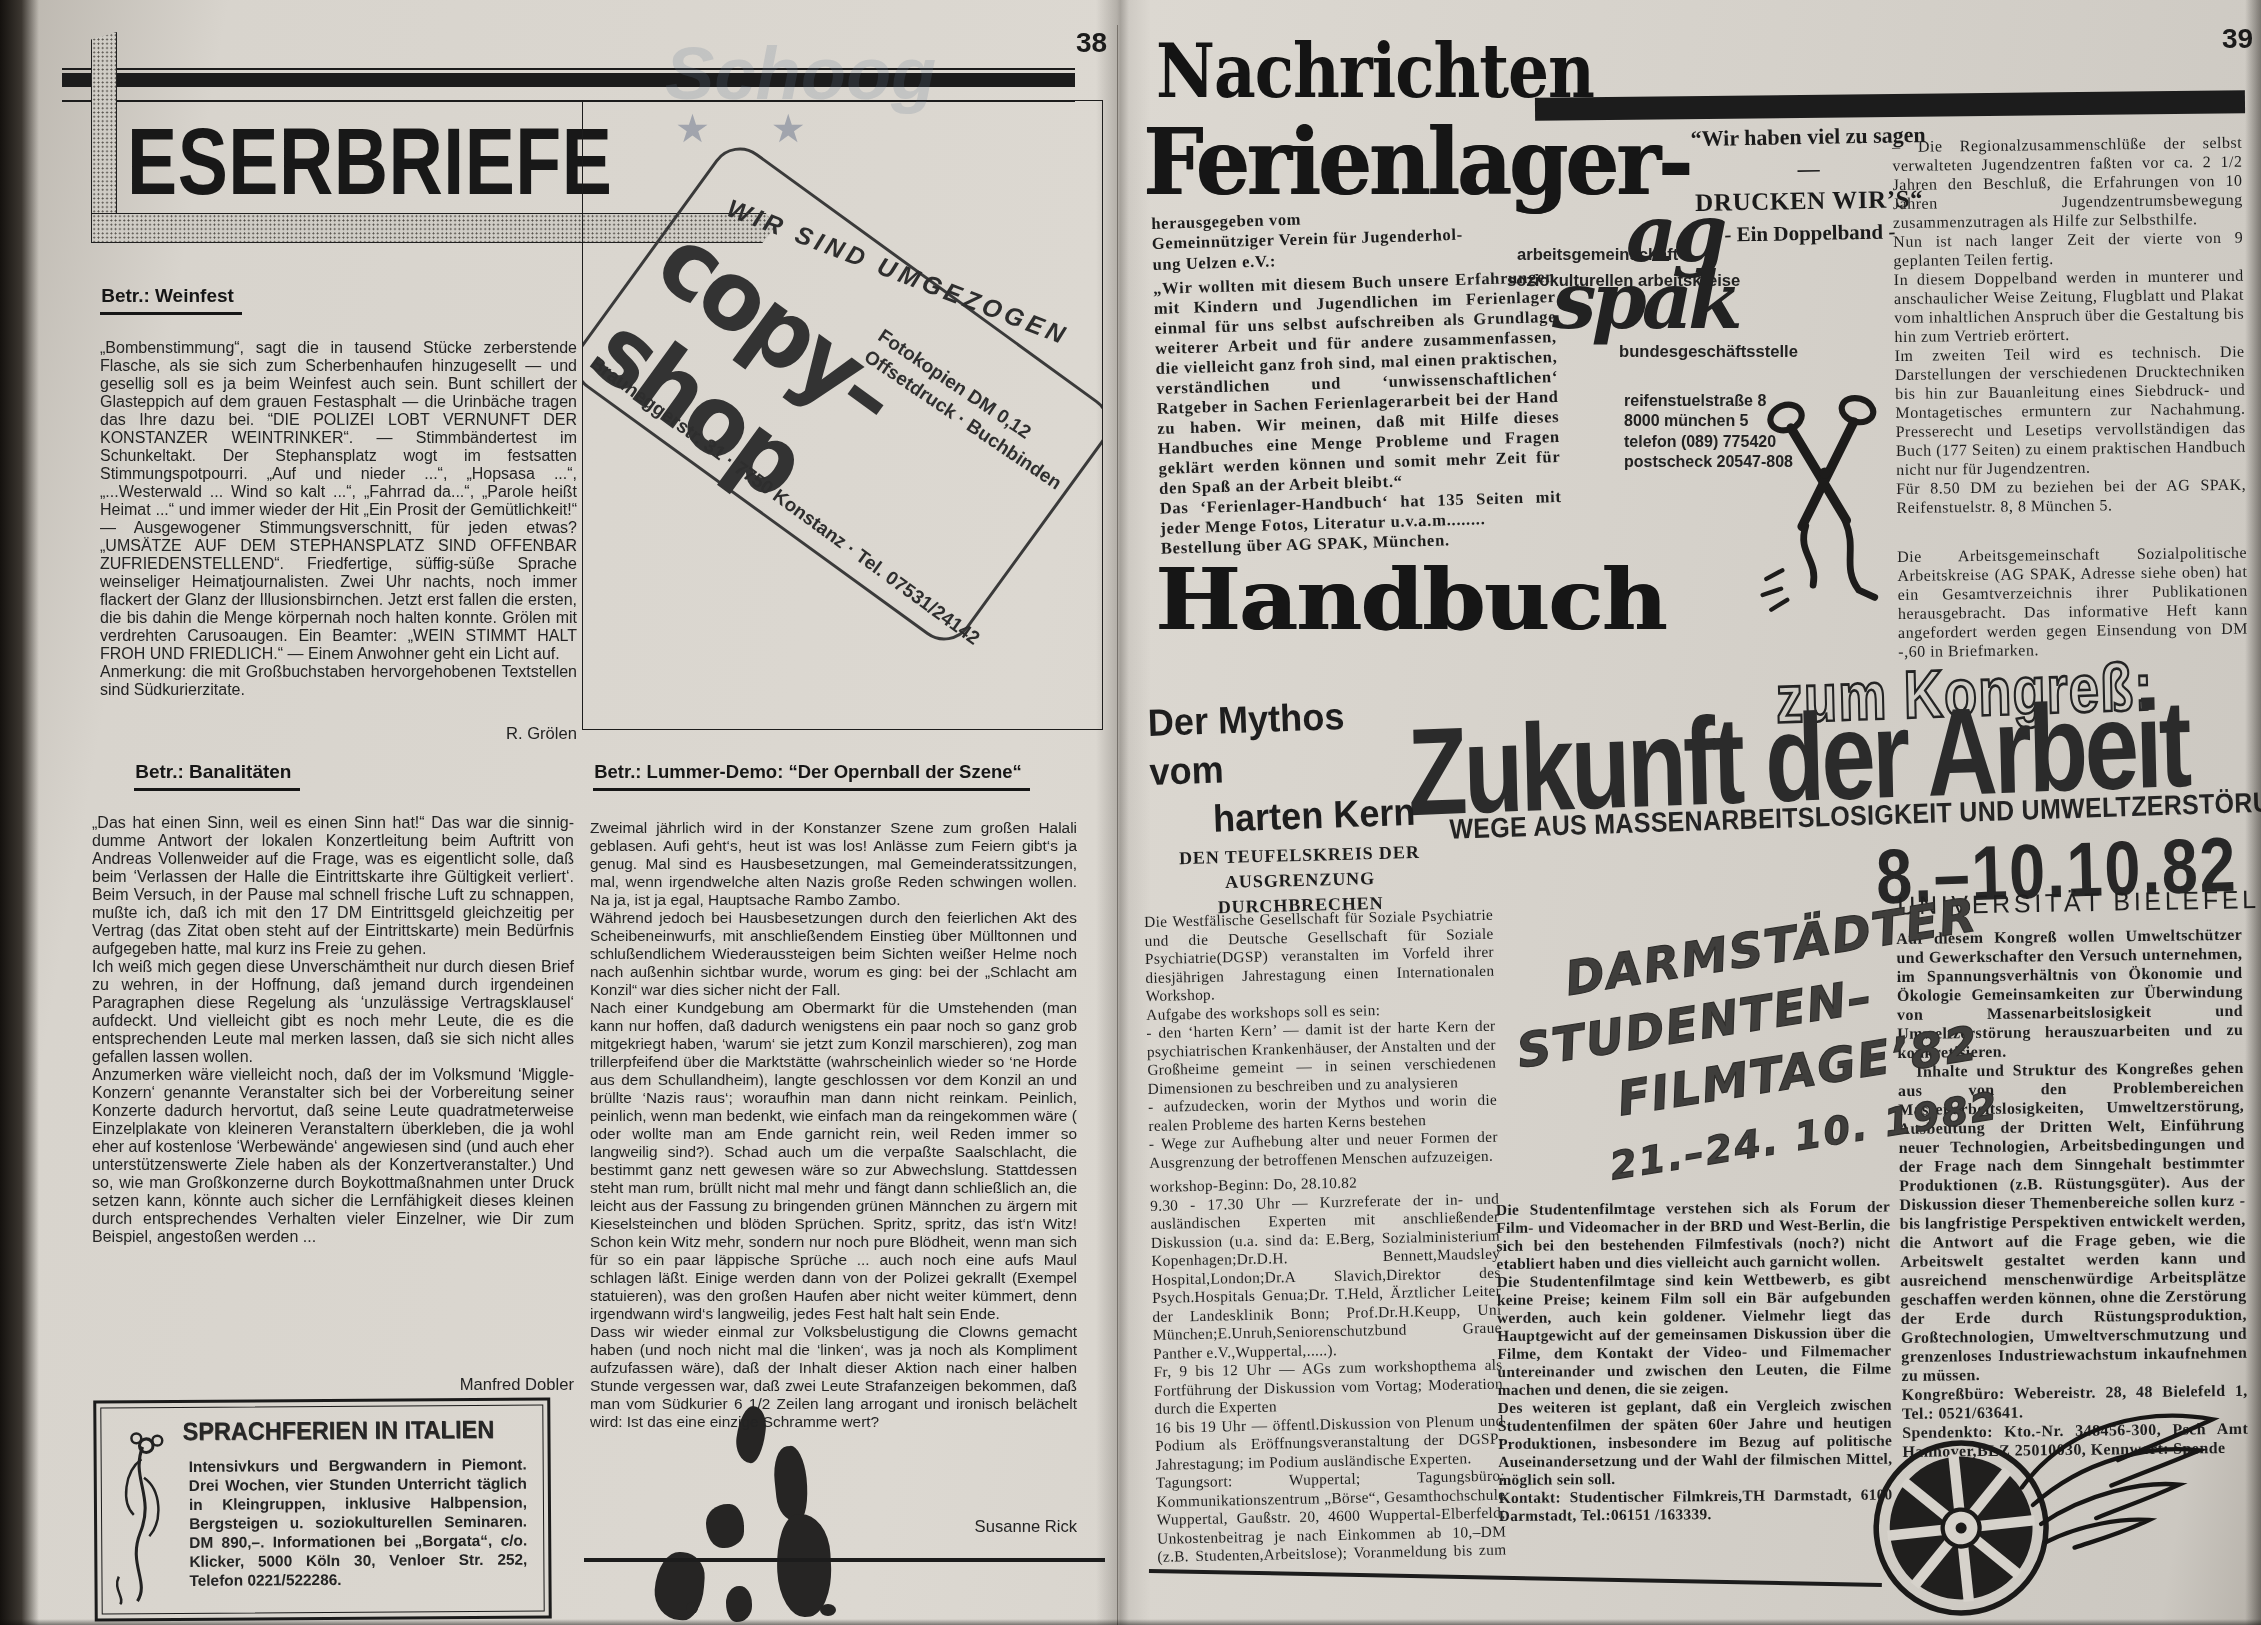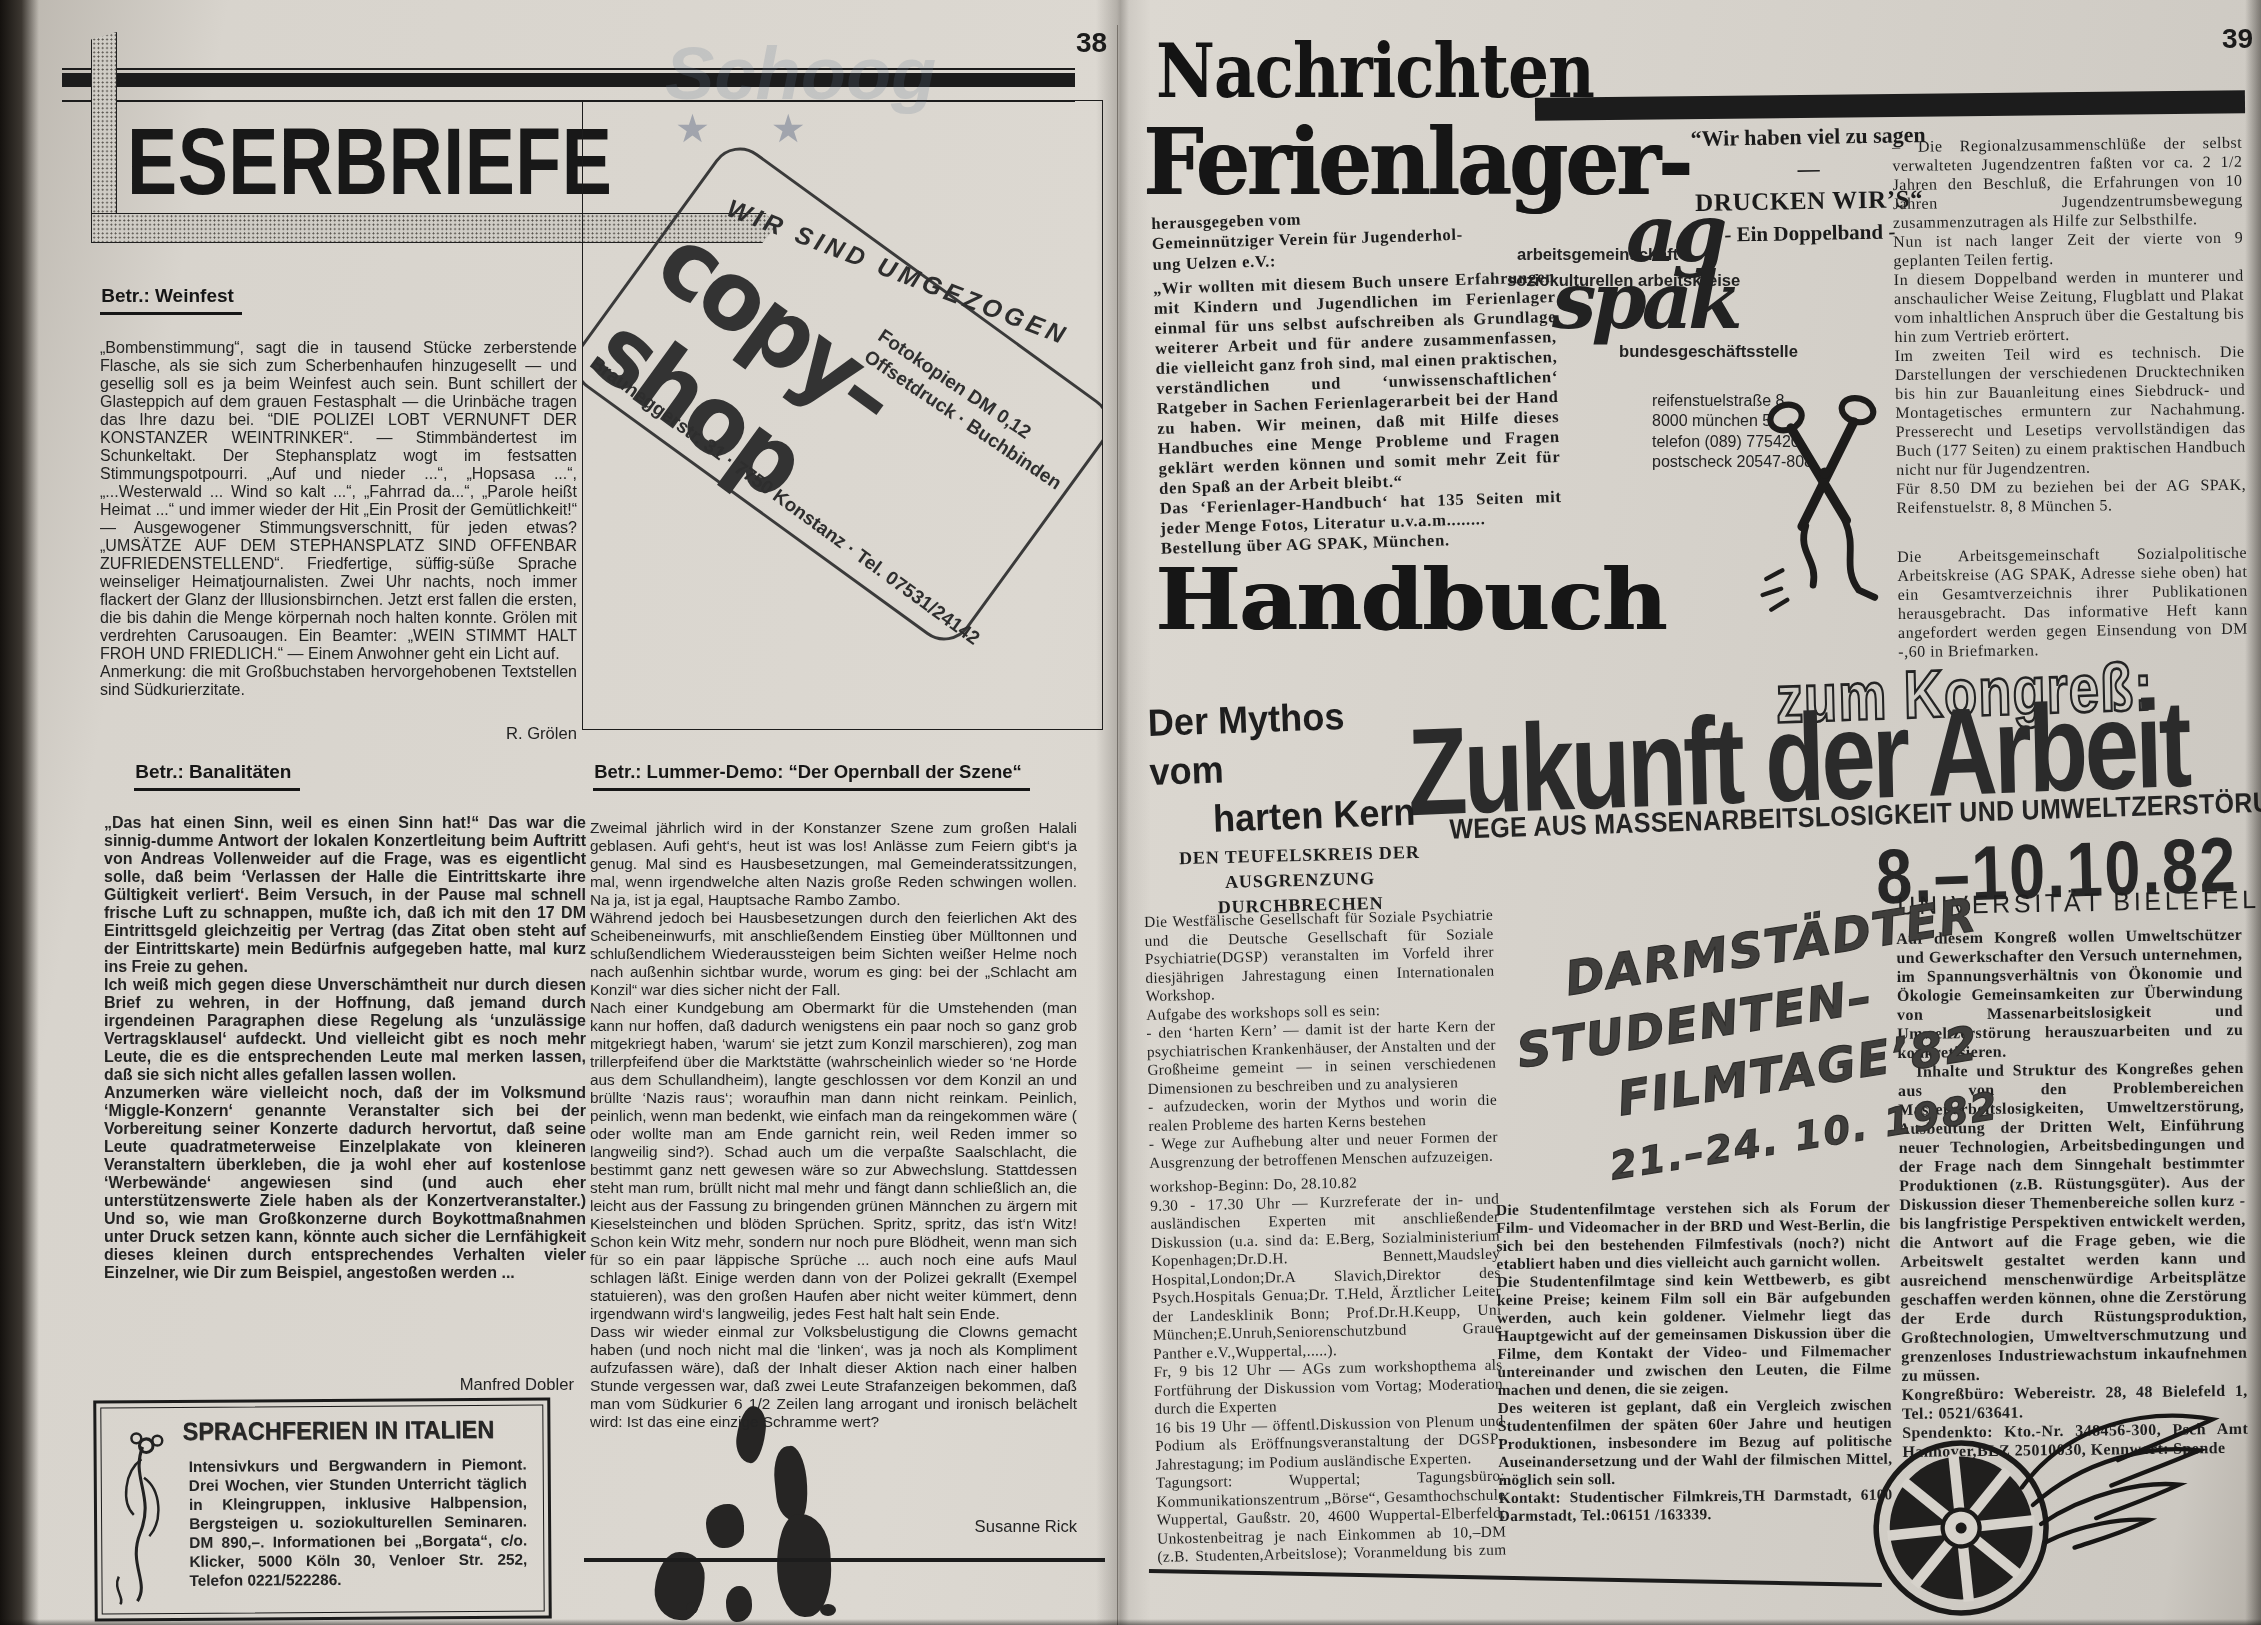--- a/index.html
+++ b/index.html
@@ -89,21 +89,21 @@
   </div>
   <div class="abs letter-col" style="left:100px;top:339px;width:477px;max-height:394px;">
     <p>„Bombenstimmung“, sagt die in tausend Stücke zerberstende Flasche, als sie sich zum Scherbenhaufen hinzugesellt — und gesellig soll es ja beim Weinfest auch sein. Bunt schillert der Glasteppich auf dem grauen Festasphalt — die Urinbäche tragen das Ihre dazu bei. “DIE POLIZEI LOBT VERNUNFT DER KONSTANZER WEINTRINKER“. — Stimmbändertest im Schunkeltakt. Der Stephansplatz wogt im festsatten Stimmungspotpourri. „Auf und nieder ...“, „Hopsasa ...“, „...Westerwald ... Wind so kalt ...“, „Fahrrad da...“, „Parole heißt Heimat ...“ und immer wieder der Hit „Ein Prosit der Gemütlichkeit!“ — Ausgewogener Stimmungsverschnitt, für jeden etwas? „UMSÄTZE AUF DEM STEPHANSPLATZ SIND OFFENBAR ZUFRIEDENSTELLEND“. Friedfertige, süffig-süße Sprache weinseliger Heimatjournalisten. Zwei Uhr nachts, noch immer flackert der Glanz der Illusionsbirnchen. Jetzt erst fallen die ersten, die bis dahin die Menge körpernah noch halten konnte. Grölen mit verdrehten Carusoaugen. Ein Beamter: „WEIN STIMMT HALT FROH UND FRIEDLICH.“ — Einem Anwohner geht ein Licht auf.</p>
     <p>Anmerkung: die mit Großbuchstaben hervorgehobenen Textstellen sind Südkurierzitate.</p>
   </div>
   <div class="abs sig" style="left:100px;top:724px;width:477px;">R. Grölen</div>
 
   <div class="abs" style="left:92px;top:761px;margin-left:42px;">
     <span class="betr">Betr.: Banalitäten</span>
   </div>
-  <div class="abs letter-col" style="left:104px;top:814px;width:482px;max-height:557px;font-weight:bold;">
+  <div class="abs letter-col" style="left:92px;top:814px;width:482px;max-height:557px;">
     <p>„Das hat einen Sinn, weil es einen Sinn hat!“ Das war die sinnig-dumme Antwort der lokalen Konzertleitung beim Auftritt von Andreas Vollenweider auf die Frage, was es eigentlicht solle, daß beim ‘Verlassen der Halle die Eintrittskarte ihre Gültigkeit verliert‘. Beim Versuch, in der Pause mal schnell frische Luft zu schnappen, mußte ich, daß ich mit den 17 DM Eintrittsgeld gleichzeitig per Vertrag (das Zitat oben steht auf der Eintrittskarte) mein Bedürfnis aufgegeben hatte, mal kurz ins Freie zu gehen.</p>
     <p>Ich weiß mich gegen diese Unverschämtheit nur durch diesen Brief zu wehren, in der Hoffnung, daß jemand durch irgendeinen Paragraphen diese Regelung als ‘unzulässige Vertragsklausel‘ aufdeckt. Und vielleicht gibt es noch mehr Leute, die es die entsprechenden Leute mal merken lassen, daß sie sich nicht alles gefallen lassen wollen.</p>
     <p>Anzumerken wäre vielleicht noch, daß der im Volksmund ‘Miggle-Konzern‘ genannte Veranstalter sich bei der Vorbereitung seiner Konzerte dadurch hervortut, daß seine Leute quadratmeterweise Einzelplakate von kleineren Veranstaltern überkleben, die ja wohl eher auf kostenlose ‘Werbewände‘ angewiesen sind (und auch eher unterstützenswerte Ziele haben als der Konzertveranstalter.) Und so, wie man Großkonzerne durch Boykottmaßnahmen unter Druck setzen kann, könnte auch sicher die Lernfähigkeit dieses kleinen durch entsprechendes Verhalten vieler Einzelner, wie Dir zum Beispiel, angestoßen werden ...</p>
   </div>
   <div class="abs sig" style="left:92px;top:1375px;width:482px;">Manfred Dobler</div>
 
   <div class="abs sprach-box" style="left:94px;top:1399px;width:457px;height:221px;transform:rotate(-.4deg);">
     <div class="sprach-inner"></div>
     <svg class="abs" style="left:8.6px;top:18.5px;" width="74" height="185" viewBox="0 0 120 300">
       <path d="M60,40 C40,90 80,120 55,180 C35,230 70,260 50,290" fill="none" stroke="#222" stroke-width="5"></path>
@@ -179,21 +179,21 @@
     <div style="font-size:25px;letter-spacing:0.6px;">DRUCKEN WIR’S“</div>
     <div style="font-size:21px;">- Ein Doppelband -</div>
   </div>
 
   <div>
     <div class="abs agspak-small" style="left:1517px;top:245px;">arbeitsgemeinschaft</div>
     <div class="abs agspak-small" style="left:1507px;top:271px;">soziokulturellen arbeitskreise</div>
     <div class="abs agspak-script" style="left:1626px;top:203px;">ag</div>
     <div class="abs agspak-script" style="left:1552px;top:270px;">spak</div>
     <div class="abs agspak-small" style="left:1619px;top:342px;">bundesgeschäftsstelle</div>
-    <div class="abs agspak-small" style="left:1624px;top:391px;font-size:16px;line-height:20.3px;font-weight:normal;margin-left:28px;">
+    <div class="abs agspak-small" style="left:1624px;top:391px;font-size:16px;line-height:20.3px;font-weight:bold;">
       <div>reifenstuelstraße 8</div>
       <div>8000 münchen 5</div>
       <div>telefon (089) 775420</div>
       <div>postscheck 20547-808</div>
     </div>
   </div>
 
   <svg class="abs" style="left:1754px;top:394px;" width="154" height="222" viewBox="0 0 250 360">
     <g stroke="#1d1c1b" fill="none" stroke-linecap="round">
       <ellipse cx="52" cy="38" rx="26" ry="20" stroke-width="10" transform="rotate(-20 52 38)"></ellipse>

